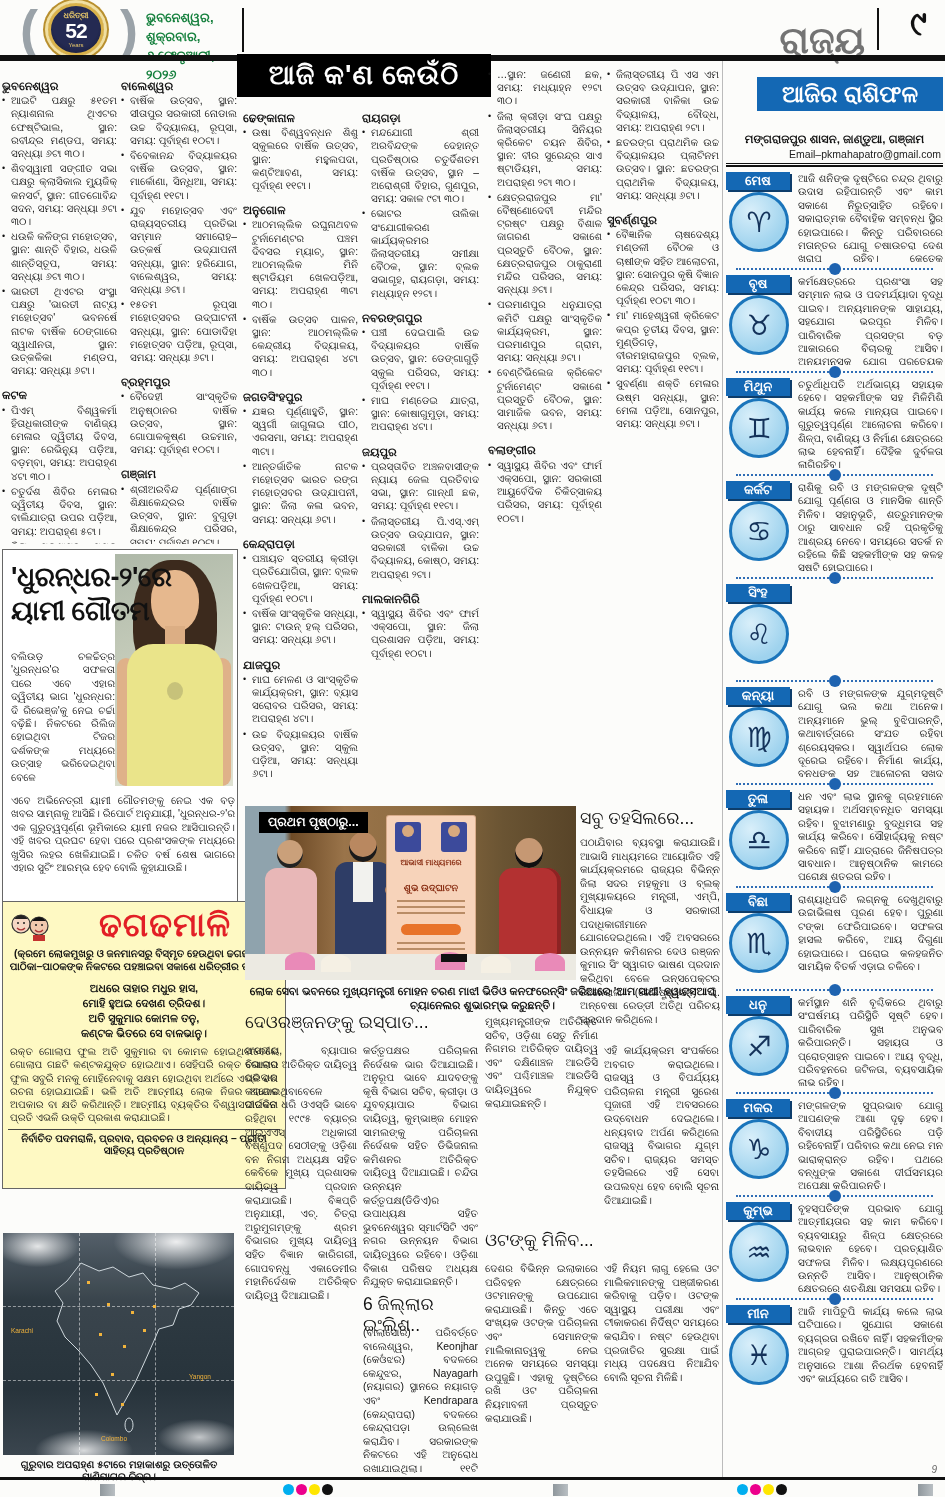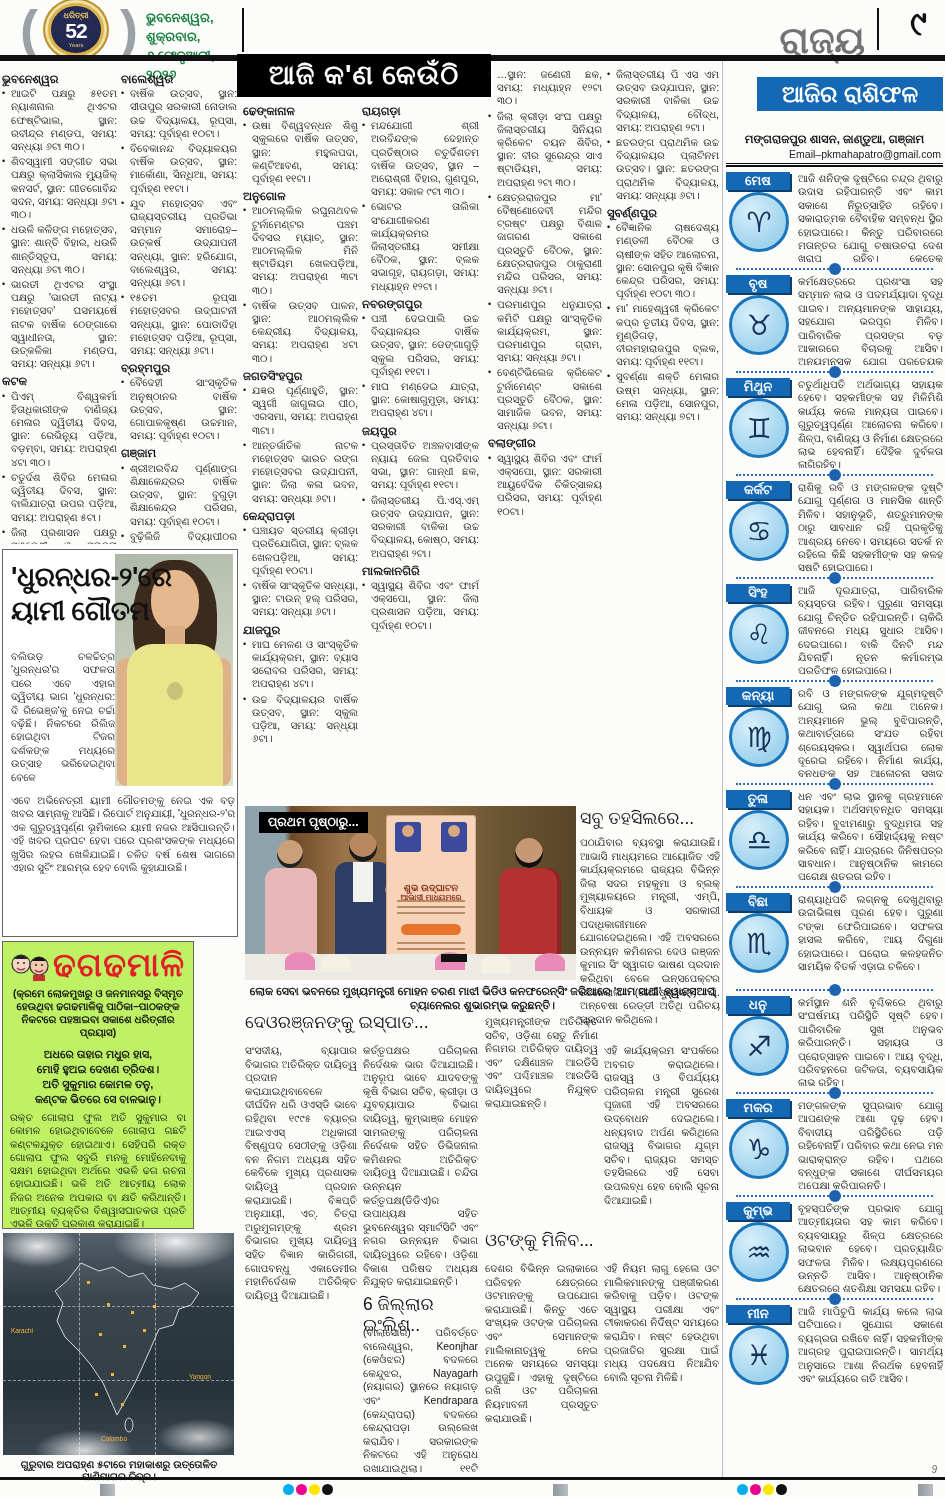--- a/index.html
+++ b/index.html
@@ -16,40 +16,40 @@
   .badge .b3{font-size:6px;color:#e9c96a;line-height:8px;}
   .dateline{position:absolute;left:146px;top:8px;width:88px;height:44px;font-weight:bold;font-size:13px;line-height:19px;color:#15803d;border-right:2px solid #111;padding-right:8px;}
   .section-title{position:absolute;right:80px;top:20px;font-size:37px;font-weight:bold;color:#737373;}
   .pagenum-rule{position:absolute;right:66px;top:8px;height:42px;border-left:2px solid #111;}
   .pagenum{position:absolute;right:18px;top:4px;font-size:34px;font-weight:bold;}
   .head-rule{position:absolute;left:0;top:55px;width:945px;height:6px;background:#111;}
   
   .main-banner{position:absolute;left:237px;top:54px;width:254px;height:43px;background:#000;color:#fff;
     display:flex;align-items:center;justify-content:center;font-size:27px;font-weight:bold;letter-spacing:1px;}
   .lst-col{position:absolute;overflow:hidden;font-size:10.3px;line-height:13.2px;text-align:justify;}
-  .lst-city{font-weight:bold;font-size:11.5px;margin:5px 0 1px 0;}
+  .lst-city{font-weight:bold;font-size:11.5px;margin:12px 0 1px 0;}
   .lst-item{display:flex;margin-bottom:2px;}
   .blt{width:9px;flex:0 0 9px;font-size:9px;line-height:13px;}
   .itx{flex:1;}
   .v-rule{position:absolute;left:722px;top:61px;height:1416px;border-left:1px solid #bbb;}
   
   .film-box{position:absolute;left:2px;top:549px;width:236px;height:388px;border:1.5px solid #666;box-sizing:border-box;background:#fff;}
   .film-h{position:absolute;left:8px;top:10px;font-size:27px;font-weight:bold;line-height:34px;letter-spacing:-0.5px;}
   .film-photo{position:absolute;right:4px;top:4px;width:118px;height:232px;background:linear-gradient(160deg,#aeb8a8,#cfd4c2 60%,#dfe2d2);overflow:hidden;}
   .fp-hair{position:absolute;left:18px;top:6px;width:84px;height:120px;border-radius:45% 45% 40% 40%;background:#3c2a1d;}
   .fp-face{position:absolute;left:36px;top:16px;width:48px;height:62px;border-radius:48%;background:#e3b astronomical;background:#e6b88e;}
   .fp-neck{position:absolute;left:50px;top:72px;width:20px;height:22px;background:#dcae84;}
   .fp-body{position:absolute;left:12px;top:90px;width:96px;height:142px;border-radius:26px 26px 0 0;background:#eae48a;}
   .fp-key{position:absolute;left:52px;top:128px;width:16px;height:18px;border-radius:50%;background:#c7c27a;}
   .fp-armL{position:absolute;left:2px;top:104px;width:18px;height:128px;border-radius:9px;background:#dfb189;}
   .fp-armR{position:absolute;right:2px;top:104px;width:18px;height:128px;border-radius:9px;background:#dfb189;}
   .film-body{position:absolute;left:8px;top:96px;width:104px;height:282px;font-size:10.3px;line-height:13.4px;text-align:justify;overflow:hidden;}
   .film-body2{position:absolute;left:8px;top:244px;width:224px;height:138px;font-size:10.3px;line-height:13.4px;text-align:justify;overflow:hidden;background:#fff;}
   
-  .dhaga-box{position:absolute;left:2px;top:941px;width:192px;height:288px;border:1.5px solid #666;box-sizing:border-box;background:#bef264;overflow:hidden;}
+  .dhaga-box{position:absolute;left:2px;top:901px;width:284px;height:288px;border:1.5px solid #666;box-sizing:border-box;background:#fef9c3;overflow:hidden;}
   .dhaga-title-row{display:flex;align-items:center;padding:4px 6px 0 6px;}
   .dhaga-title{color:#e21f26;font-size:33px;font-weight:bold;letter-spacing:1px;flex:1;text-align:center;}
   .dhaga-sub{font-size:10.3px;font-weight:bold;line-height:13px;text-align:center;padding:2px 6px;}
   .dhaga-verse{font-size:11px;font-weight:bold;text-align:center;line-height:15px;margin-top:6px;}
   .dhaga-body{font-size:10.3px;line-height:13.3px;text-align:justify;padding:4px 7px 0 7px;}
   .dhaga-credit{font-size:10.3px;font-weight:bold;text-align:center;border-top:1.5px solid #444;margin:4px 5px 0 5px;padding-top:3px;}
   
   .map{position:absolute;left:3px;top:1233px;width:231px;height:222px;background:
       radial-gradient(60px 30px at 15% 6%,rgba(255,255,255,.85),rgba(255,255,255,0) 70%),
       radial-gradient(90px 40px at 75% 4%,rgba(255,255,255,.9),rgba(255,255,255,0) 70%),
@@ -136,21 +136,21 @@
       <div class="lst-item">
         <span class="blt">•</span>
         <span class="itx">ଶିବସ୍ୱାମୀ ସଙ୍ଗୀତ ସଭା ପକ୍ଷରୁ କ୍ଲାସିକାଲ ମ୍ୟୁଜିକ୍ କନସର୍ଟ, ସ୍ଥାନ: ଗୀତଗୋବିନ୍ଦ ସଦନ, ସମୟ: ସନ୍ଧ୍ୟା ୬ଟା ୩୦।</span>
       </div>
       <div class="lst-item">
         <span class="blt">•</span>
         <span class="itx">ଧଉଳି କଳିଙ୍ଗ ମହୋତ୍ସବ, ସ୍ଥାନ: ଶାନ୍ତି ବିହାର, ଧଉଳି ଶାନ୍ତିସ୍ତୂପ, ସମୟ: ସନ୍ଧ୍ୟା ୬ଟା ୩୦।</span>
       </div>
       <div class="lst-item">
         <span class="blt">•</span>
-        <span class="itx">ଭାରତୀ ଥିଏଟର ସଂସ୍ଥା ପକ୍ଷରୁ 'ଭାରତୀ ନାଟ୍ୟ ମହୋତ୍ସବ' ଘସମୟର୍ଷେ ନାଟକ ବାର୍ଷିକ ଠେଙ୍ଗାରେ ସ୍ୱାଧୀନତା, ସ୍ଥାନ: ଉତ୍କଳିକା ମଣ୍ଡପ, ସମୟ: ସନ୍ଧ୍ୟା ୬ଟା।</span>
+        <span class="itx">ଭାରତୀ ଥିଏଟର ସଂସ୍ଥା ପକ୍ଷରୁ 'ଭାରତୀ ନାଟ୍ୟ ମହୋତ୍ସବ' ଭବନର୍ଷେ ନାଟକ ବାର୍ଷିକ ଠେଙ୍ଗାରେ ସ୍ୱାଧୀନତା, ସ୍ଥାନ: ଉତ୍କଳିକା ମଣ୍ଡପ, ସମୟ: ସନ୍ଧ୍ୟା ୬ଟା।</span>
       </div>
       <div class="lst-city">କଟକ</div>
       <div class="lst-item">
         <span class="blt">•</span>
         <span class="itx">ପିଏମ୍ ବିଶ୍ୱକର୍ମା ହିତାଧିକାରୀଙ୍କ ବାଣିଜ୍ୟ ମେଳାର ଦ୍ୱିତୀୟ ଦିବସ, ସ୍ଥାନ: ରେଭିନ୍ୟୁ ପଡ଼ିଆ, ବଡ଼ମ୍ବା, ସମୟ: ଅପରାହ୍ଣ ୪ଟା ୩୦।</span>
       </div>
       <div class="lst-item">
         <span class="blt">•</span>
         <span class="itx">ଚତୁର୍ଦଶ ଶିବିର ମେଳାର ଦ୍ୱିତୀୟ ଦିବସ, ସ୍ଥାନ: ବାଲିଯାତ୍ରା ଉପର ପଡ଼ିଆ, ସମୟ: ଅପରାହ୍ଣ ୫ଟା।</span>
       </div>
@@ -407,21 +407,21 @@
     </div>
 
     <div class="person" style="left:252px;top:30px;width:66px;height:144px;">
       <div class="head" style="left:18px;top:2px;width:28px;height:30px;background:#c69873;box-shadow:0 -5px 0 #111 inset;"></div>
       <div style="position:absolute;left:2px;top:32px;width:62px;height:112px;border-radius:14px 14px 0 0;background:#b33131;box-shadow:-4px 0 0 #8d2323 inset;"></div>
     </div>
 
     <div class="poster">
       <span class="pp" style="left:8px;"></span>
       <span class="pp" style="right:8px;"></span>
-      <div class="pt" style="top:42px;font-size:8px;margin-top:35px;">ଆଭାସୀ ମାଧ୍ୟମରେ</div>
+      <div class="pt" style="top:42px;font-size:8px;">ଆଭାସୀ ମାଧ୍ୟମରେ</div>
       <div class="pt" style="top:66px;font-size:9.5px;">ଶୁଭ ଉଦ୍‌ଘାଟନ</div>
       <span class="pl" style="top:84px;"></span>
         <span class="pl" style="top:90px;"></span>
         <span class="pl" style="top:96px;"></span>
       <span class="pill"></span>
       <span class="pl" style="top:126px;"></span>
         <span class="pl" style="top:132px;"></span>
     </div>
 
     <div style="position:absolute;left:0;bottom:0;width:100%;height:26px;background:#eceae2;"></div>
@@ -500,21 +500,20 @@
       <div class="blue-sep">
         <span class="sep-dot"></span>
       </div>
       <div class="sign-block">
         <div class="sign-left">
           <div class="sign-label">ସିଂହ</div>
           <div class="sign-circle">
             <span class="sign-glyph">♌</span>
           </div>
         </div>
-        <div class="sign-text">ଆଜି ଦୂରଯାତ୍ରା, ପାରିବାରିକ ବ୍ୟସ୍ତତା ରହିବ। ପୁରୁଣା ସମସ୍ୟା ଯୋଗୁ ଚିନ୍ତିତ ରହିପାରନ୍ତି। ଚାକିରି ଜୀବନରେ ମଧ୍ୟ ସୁଧାର ଆସିବ। ଦେଇପାରେ। ବାକି ଦିନଟି ମନ୍ଦ ଯିବନାହିଁ। ନୂତନ କର୍ମାରମ୍ଭ ପ୍ରତିଫଳ ହୋଇପାରେ।</div>
       </div>
       <div class="blue-sep">
         <span class="sep-dot"></span>
       </div>
       <div class="sign-block">
         <div class="sign-left">
           <div class="sign-label">କନ୍ୟା</div>
           <div class="sign-circle">
             <span class="sign-glyph">♍</span>
           </div>

